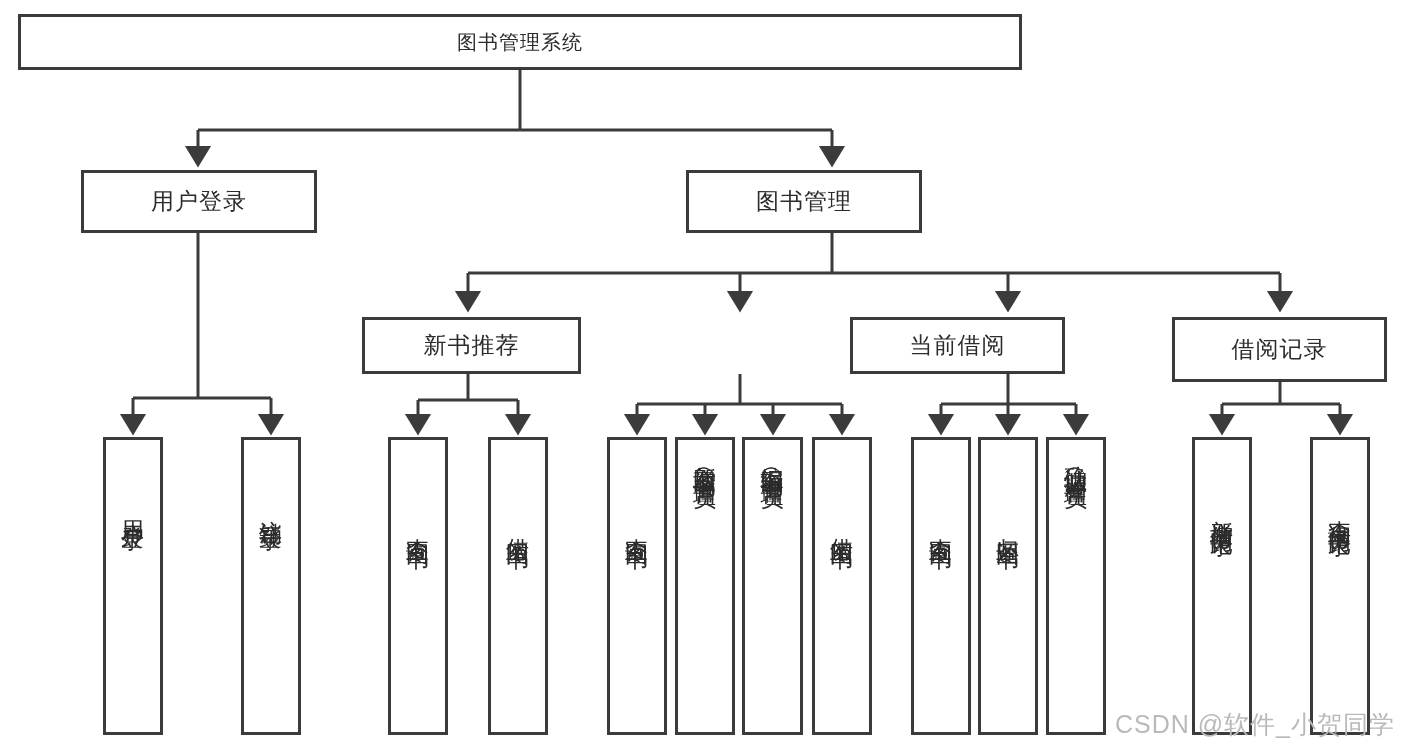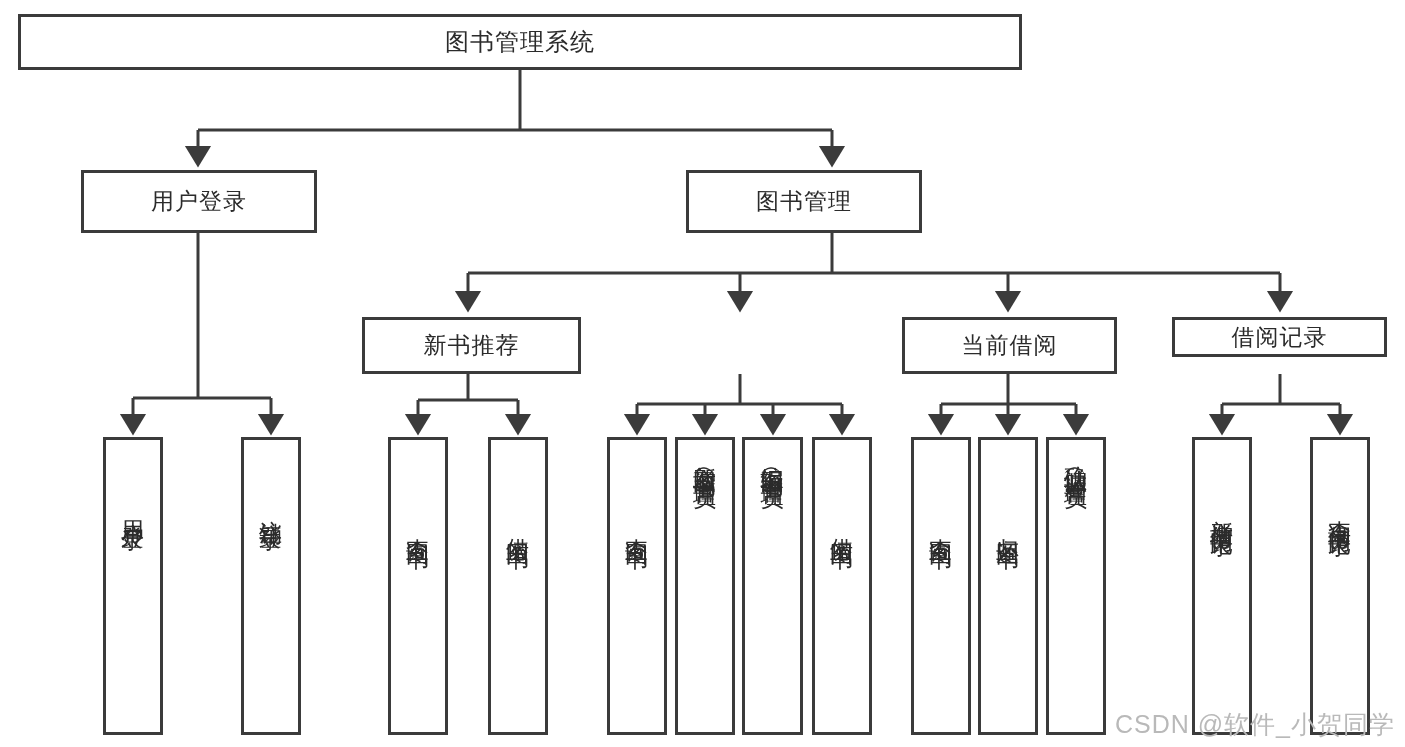--- a/index.html
+++ b/index.html
@@ -19,21 +19,21 @@
     align-items:center;
     justify-content:center;
     color:#2b2b2b;
   }
   .node .label{
     font-size:23px;
     line-height:1.25;
     letter-spacing:1px;
     white-space:nowrap;
   }
-  .node.root .label{font-size:24px;}
+  .node.root .label{font-size:20px;}
   .node.leaf{
     align-items:flex-start;
     justify-content:center;
     padding-top:14px;
     border-width:3px;
   }
   .node.leaf .label{
     writing-mode:vertical-rl;
     text-orientation:upright;
     font-size:23px;
@@ -118,24 +118,24 @@
   <div class="node" style="left:81px;top:170px;width:236px;height:63px;">
     <span class="label">用户登录</span>
   </div>
   <div class="node" style="left:686px;top:170px;width:236px;height:63px;">
     <span class="label">图书管理</span>
   </div>
 
   <div class="node" style="left:362px;top:317px;width:219px;height:57px;">
     <span class="label">新书推荐</span>
   </div>
-  <div class="node" style="left:902px;top:317px;width:215px;height:57px;">
+  <div class="node" style="left:850px;top:317px;width:215px;height:57px;">
     <span class="label">当前借阅</span>
   </div>
-  <div class="node" style="left:1172px;top:317px;width:215px;height:40px;">
+  <div class="node" style="left:1172px;top:317px;width:215px;height:65px;">
     <span class="label">借阅记录</span>
   </div>
 
   <div class="node leaf low-text" style="left:103px;top:437px;width:60px;height:298px;">
     <span class="label">用户登录</span>
   </div>
   <div class="node leaf low-text" style="left:241px;top:437px;width:60px;height:298px;">
     <span class="label">注销登录</span>
   </div>
 

